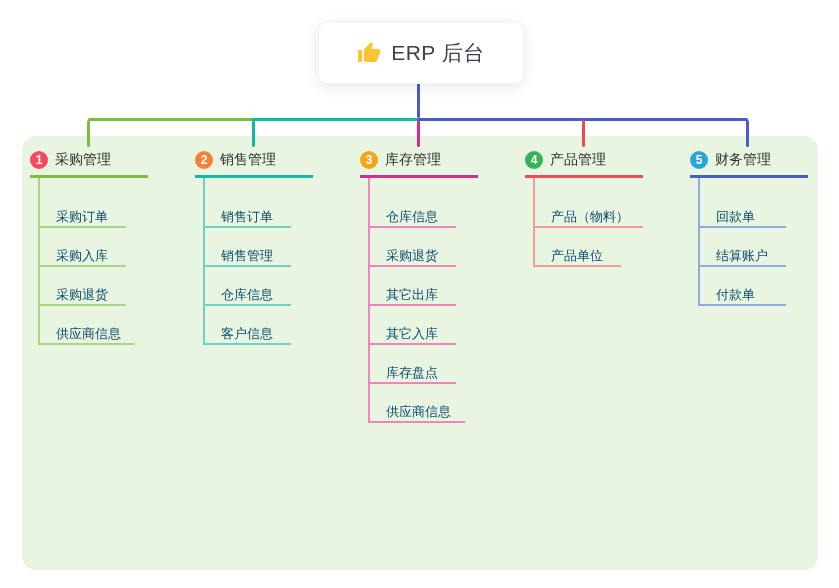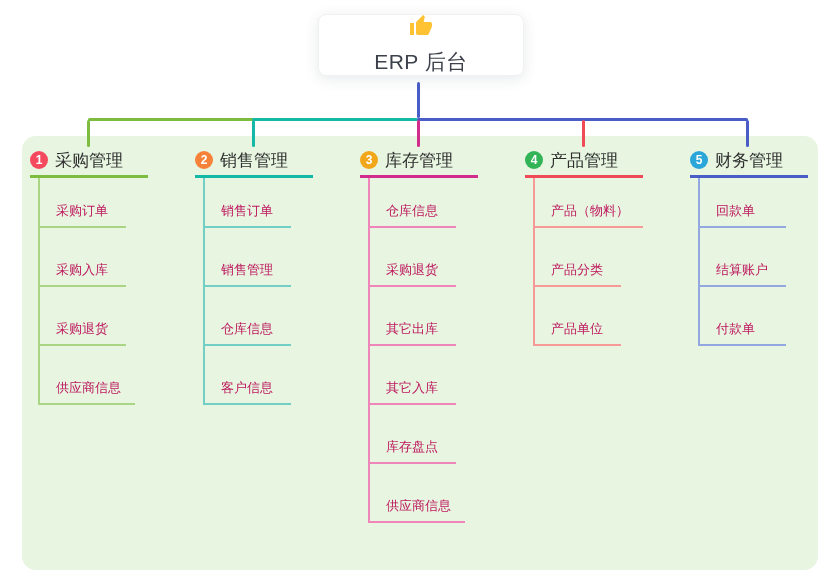--- a/index.html
+++ b/index.html
@@ -2,45 +2,45 @@
 <html><head>
 <meta charset="utf-8">
 <style>
   html,body { margin:0; padding:0; background:#ffffff; }
   body { font-family: "Liberation Sans", "DejaVu Sans", sans-serif; }
   .canvas { position:relative; width:839px; height:588px; background:#ffffff; overflow:hidden; }
 
   .panel { position:absolute; left:22px; top:136px; width:796px; height:434px;
            border-radius:14px; }
 
-  .root-node { position:absolute; left:318px; top:14px; width:204px; height:60px;
+  .root-node { position:absolute; left:318px; top:22px; width:204px; height:60px;
                background:#ffffff; border:1px solid #f1f1f1; border-radius:8px;
                box-shadow:0 3px 14px rgba(60,70,90,.12);
-               display:flex; align-items:center; justify-content:center; gap:10px; z-index:3;flex-direction:column; }
+               display:flex; align-items:center; justify-content:center; gap:10px; z-index:3; }
   .root-title { font-size:21px; color:#3c414b; font-weight:500; letter-spacing:.5px; }
   .root-icon { display:flex; align-items:center; }
 
   .line { position:absolute; z-index:1; }
   .h-line { height:3px; border-radius:2px; }
   .v-line { width:3px; border-radius:2px; }
 
   .branch { position:absolute; top:145px; z-index:2; }
   .branch-header { display:flex; align-items:center; gap:7px; width:118px; height:30px;
                    border-bottom:3px solid var(--line); cursor:default; }
   .badge { width:18px; height:18px; border-radius:50%; background:var(--badge);
            color:#fff; font-size:12px; font-weight:bold; line-height:18px;
            display:flex; align-items:center; justify-content:center; flex:0 0 18px; }
-  .branch-title { font-size:17px; font-weight:500; color:#2e2e2e; white-space:nowrap; }
+  .branch-title { font-size:14px; font-weight:500; color:#2e2e2e; white-space:nowrap; }
 
   .children { margin-left:8px; border-left:2px solid var(--child-line); width:max-content; }
-  .child { height:59px; display:flex; align-items:flex-end;
+  .child { height:39px; display:flex; align-items:flex-end;
            border-bottom:2px solid var(--child-line);
            width:max-content; min-width:86px; padding:0 14px 0 16px; box-sizing:border-box; }
   .child:first-child { height:50px; }
-  .child-label { font-size:13px; color:#be185d; padding-bottom:6px; white-space:nowrap; }
+  .child-label { font-size:13px; color:#0c4a6e; white-space:nowrap; }
 </style>
 </head>
 <body>
 
 <div class="canvas">
 
   <div class="panel" id="panel" style="background: rgb(231, 245, 225);"></div>
 
   <div class="root-node">
     <span class="root-icon">
@@ -132,23 +132,20 @@
       <div class="branch" style="left: 525px; --line: #f04a56; --child-line: #f79a97; --badge: #33b457;">
     <div class="branch-header">
       <span class="badge">4</span>
       <span class="branch-title">产品管理</span>
     </div>
     <div class="children">
           <div class="child">
     <span class="child-label">产品（物料）</span>
   </div>
           <div class="child">
-    <span class="child-label">产品分类</span>
-  </div>
-          <div class="child">
     <span class="child-label">产品单位</span>
   </div>
         </div>
   </div>
       <div class="branch" style="left: 690px; --line: #4a5dc7; --child-line: #93a7e0; --badge: #2ba6d9;">
     <div class="branch-header">
       <span class="badge">5</span>
       <span class="branch-title">财务管理</span>
     </div>
     <div class="children">

